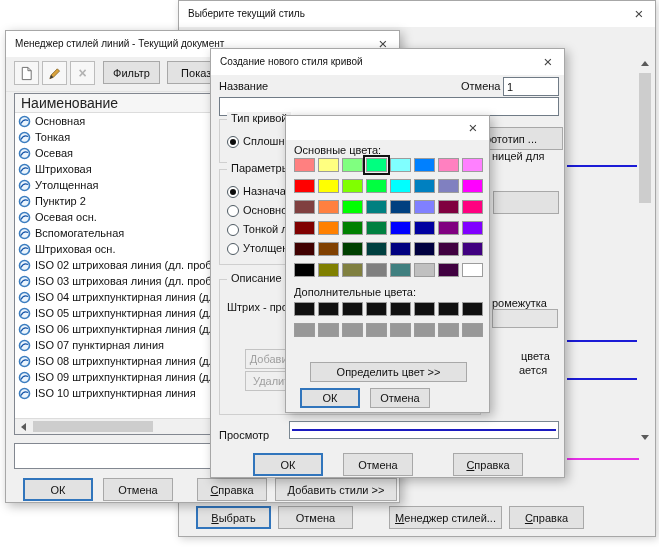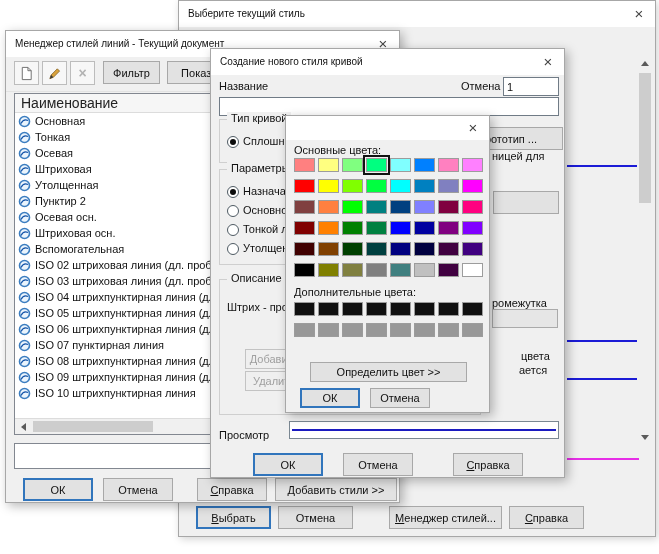--- a/index.html
+++ b/index.html
@@ -223,30 +223,30 @@
             </span>
             <span class="lv-text">Осевая осн.</span>
           </div>
           <div class="lv-item">
             <span class="ls-icon">
               <svg width="13" height="13" viewBox="0 0 13 13">
                 <circle cx="6.5" cy="6.5" r="5" fill="#eaf4fc" stroke="#3c7ec0" stroke-width="1.6"></circle>
                 <path d="M3 8.5 Q5.5 3.5 10 5.5" fill="none" stroke="#1353a8" stroke-width="1.2"></path>
               </svg>
             </span>
+            <span class="lv-text">Вспомогательная</span>
+          </div>
+          <div class="lv-item">
+            <span class="ls-icon">
+              <svg width="13" height="13" viewBox="0 0 13 13">
+                <circle cx="6.5" cy="6.5" r="5" fill="#eaf4fc" stroke="#3c7ec0" stroke-width="1.6"></circle>
+                <path d="M3 8.5 Q5.5 3.5 10 5.5" fill="none" stroke="#1353a8" stroke-width="1.2"></path>
+              </svg>
+            </span>
             <span class="lv-text">Штриховая осн.</span>
-          </div>
-          <div class="lv-item">
-            <span class="ls-icon">
-              <svg width="13" height="13" viewBox="0 0 13 13">
-                <circle cx="6.5" cy="6.5" r="5" fill="#eaf4fc" stroke="#3c7ec0" stroke-width="1.6"></circle>
-                <path d="M3 8.5 Q5.5 3.5 10 5.5" fill="none" stroke="#1353a8" stroke-width="1.2"></path>
-              </svg>
-            </span>
-            <span class="lv-text">Вспомогательная</span>
           </div>
           <div class="lv-item">
             <span class="ls-icon">
               <svg width="13" height="13" viewBox="0 0 13 13">
                 <circle cx="6.5" cy="6.5" r="5" fill="#eaf4fc" stroke="#3c7ec0" stroke-width="1.6"></circle>
                 <path d="M3 8.5 Q5.5 3.5 10 5.5" fill="none" stroke="#1353a8" stroke-width="1.2"></path>
               </svg>
             </span>
             <span class="lv-text">ISO 02 штриховая линия (дл. пробел)</span>
           </div>

